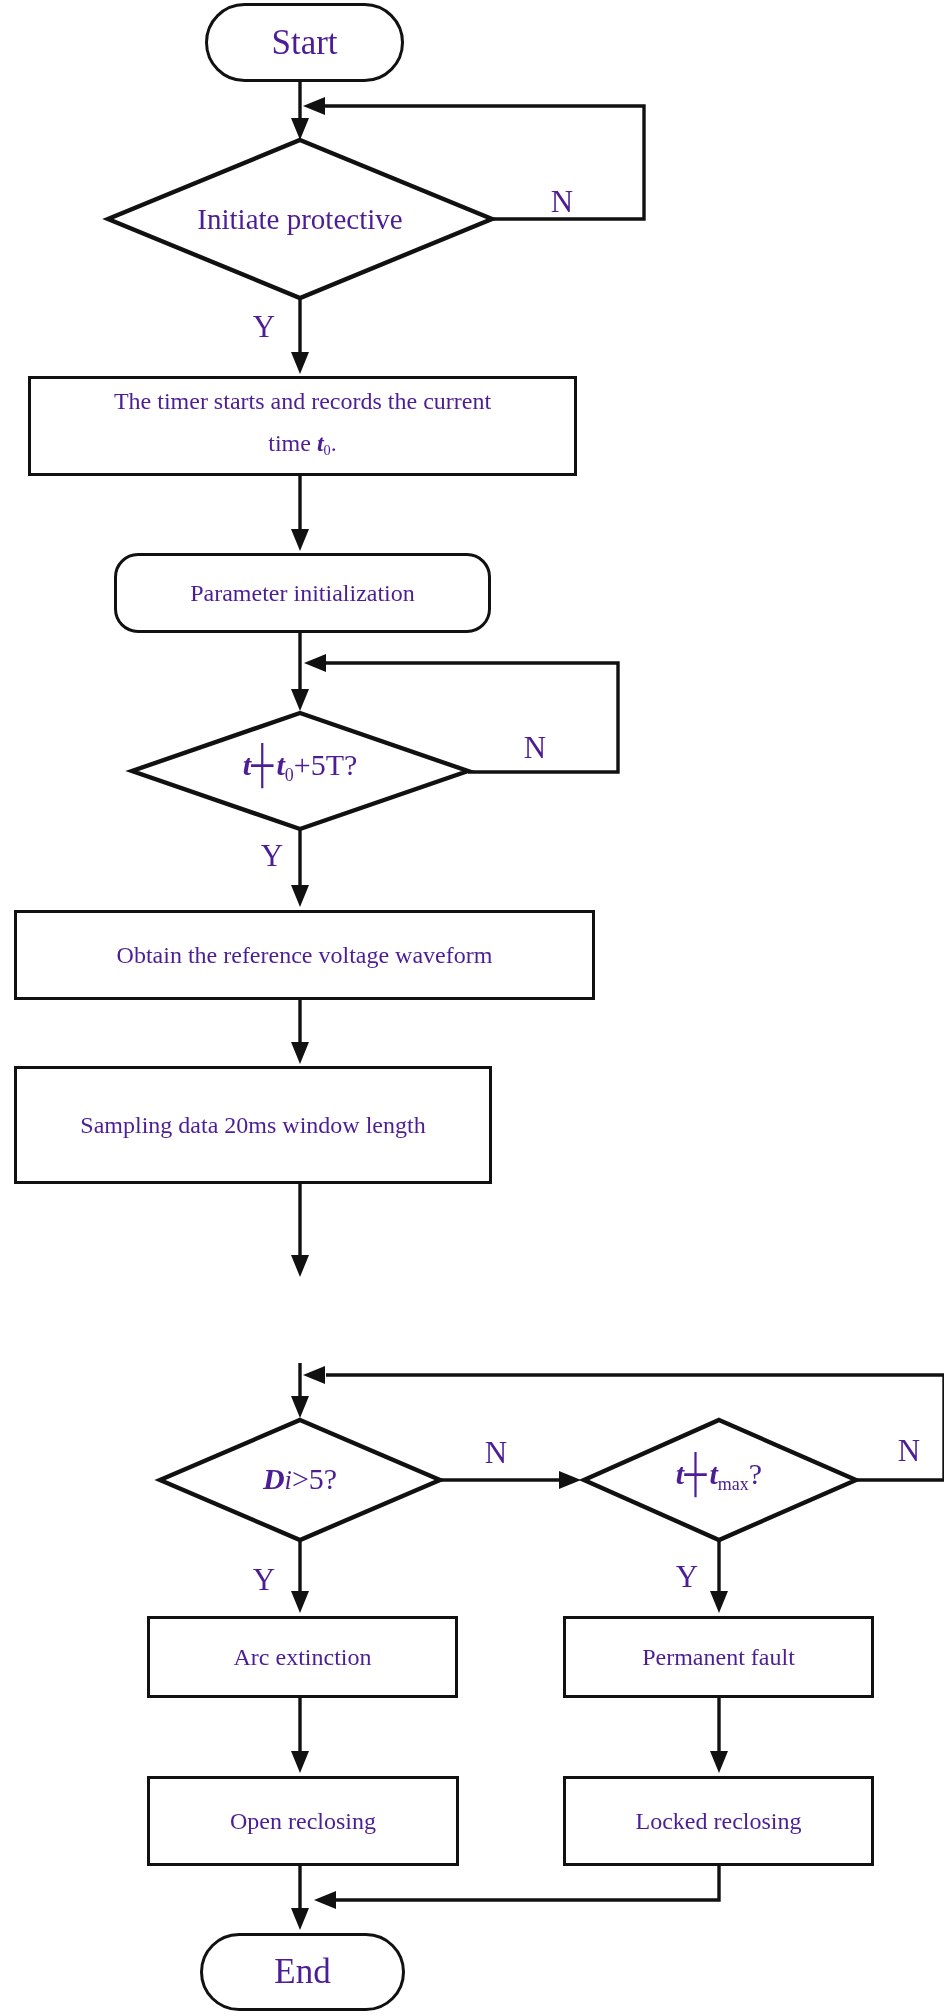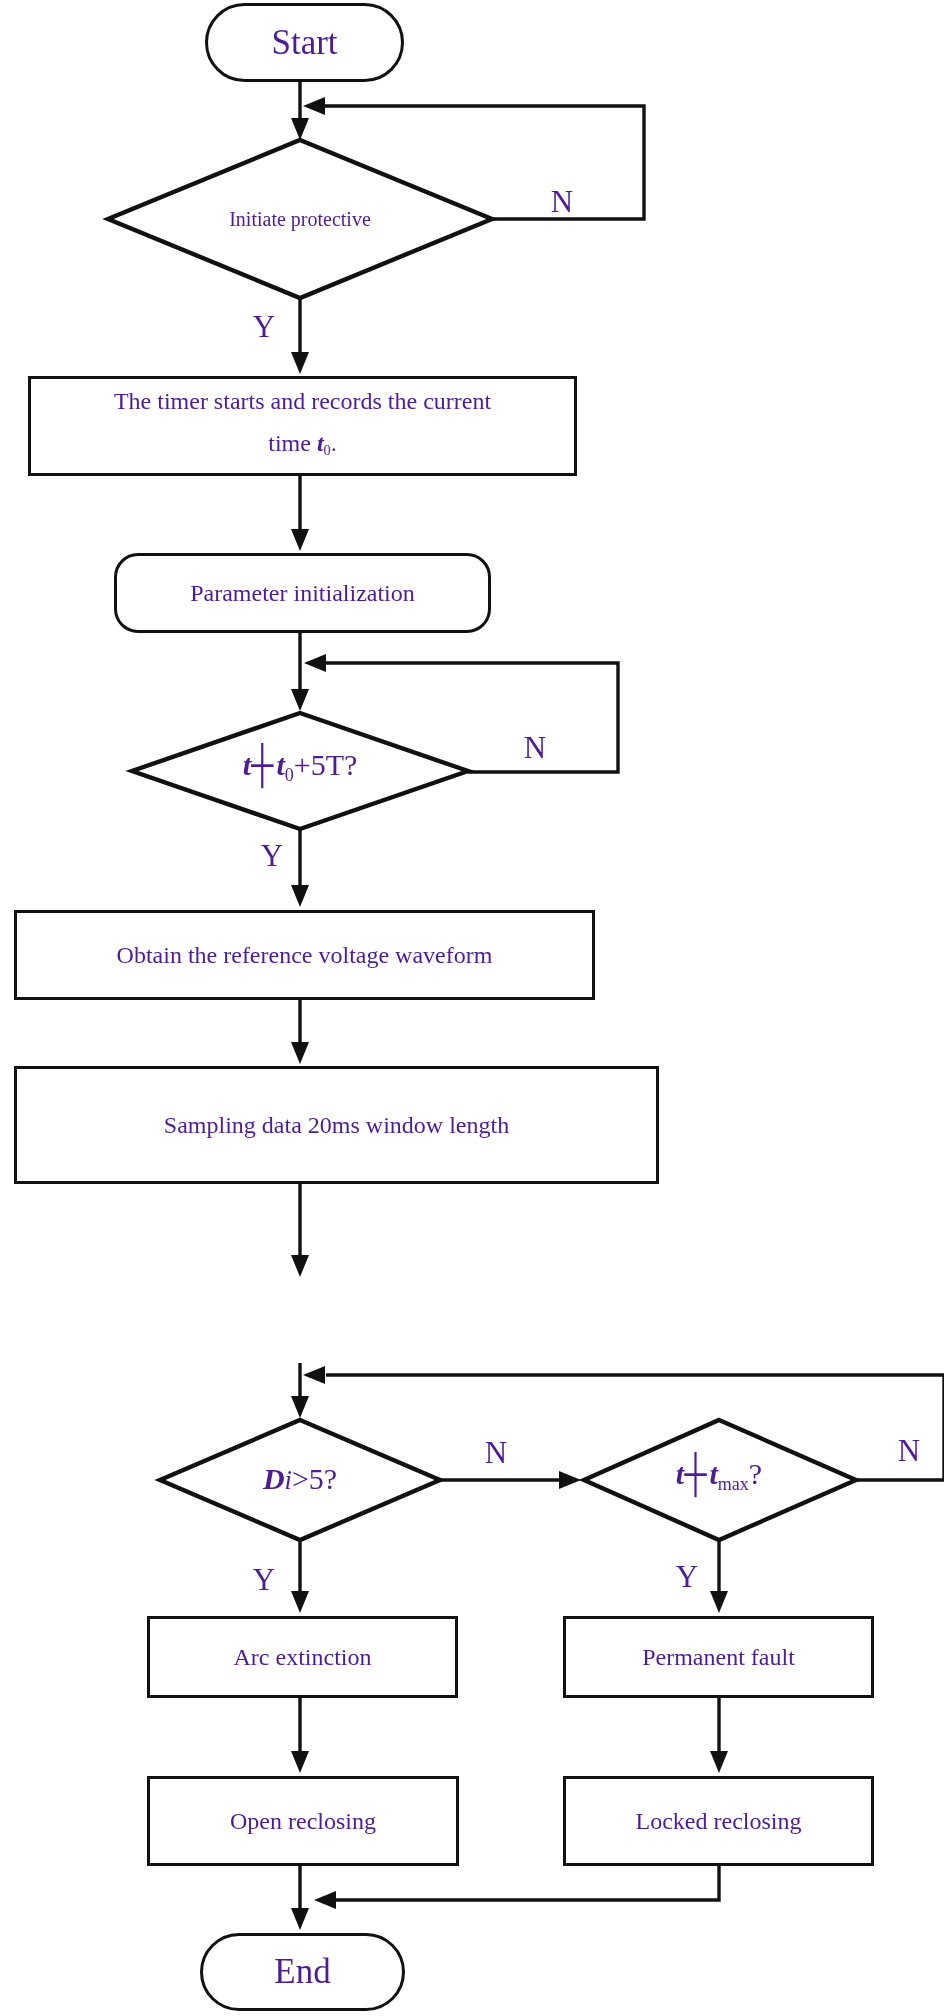--- a/index.html
+++ b/index.html
@@ -9,21 +9,21 @@
   }
   .wires{position:absolute;left:0;top:0;pointer-events:none;}
   .box{
     position:absolute;box-sizing:border-box;border:3.4px solid #111111;background:#ffffff;
     display:flex;flex-direction:column;align-items:center;justify-content:center;
     font-size:24px;line-height:42px;text-align:center;white-space:nowrap;
   }
   .stadium{border-radius:44px;border-width:3.6px;font-size:35px;}
   .lbl{
     position:absolute;transform:translate(-50%,-50%);text-align:center;
-    white-space:nowrap;font-size:20px;line-height:40px;
+    white-space:nowrap;font-size:29px;line-height:40px;
   }
   .yn{font-size:31px;}
   .dtext{font-size:30px;}
   .v{font-style:italic;font-weight:bold;}
   .vi{font-style:italic;font-weight:normal;font-size:0.88em;}
   .sb{font-size:0.60em;font-style:normal;font-weight:normal;vertical-align:-0.28em;letter-spacing:0;}
   .cross{
     display:inline-block;font-style:normal;font-weight:normal;
     transform:scaleY(1.18);margin:0 3px 0 0;font-size:1.05em;
   }
@@ -109,21 +109,21 @@
   </div>
 
   <div class="lbl dtext" style="left:290px;top:770px;font-family:Liberation Serif, serif;"><span class="v">t</span><span class="cross">┼</span><span class="v">t</span><span class="sb">0</span><span>+5T?</span></div>
   <div class="lbl yn" style="left:525px;top:748px;">N</div>
   <div class="lbl yn" style="left:262px;top:856px;">Y</div>
 
   <div class="box" style="left:4px;top:910px;width:581px;height:90px;">
     <span>Obtain the reference voltage waveform</span>
   </div>
 
-  <div class="box l2" style="left:4px;top:1066px;width:645px;height:118px;">
+  <div class="box l2" style="left:4px;top:1066px;width:478px;height:118px;">
     <div>Sampling data 20ms window length</div>
   </div>
 
 
   <div class="lbl dtext" style="left:290px;top:1479px;"><span class="v">D</span><span class="vi">i</span><span>&gt;5?</span></div>
   <div class="lbl yn" style="left:486px;top:1453px;">N</div>
   <div class="lbl yn" style="left:254px;top:1580px;">Y</div>
 
   <div class="lbl dtext" style="left:709px;top:1479px;"><span class="v">t</span><span class="cross">┼</span><span class="v">t</span><span class="sb">max</span><span>?</span></div>
   <div class="lbl yn" style="left:899px;top:1451px;">N</div>

